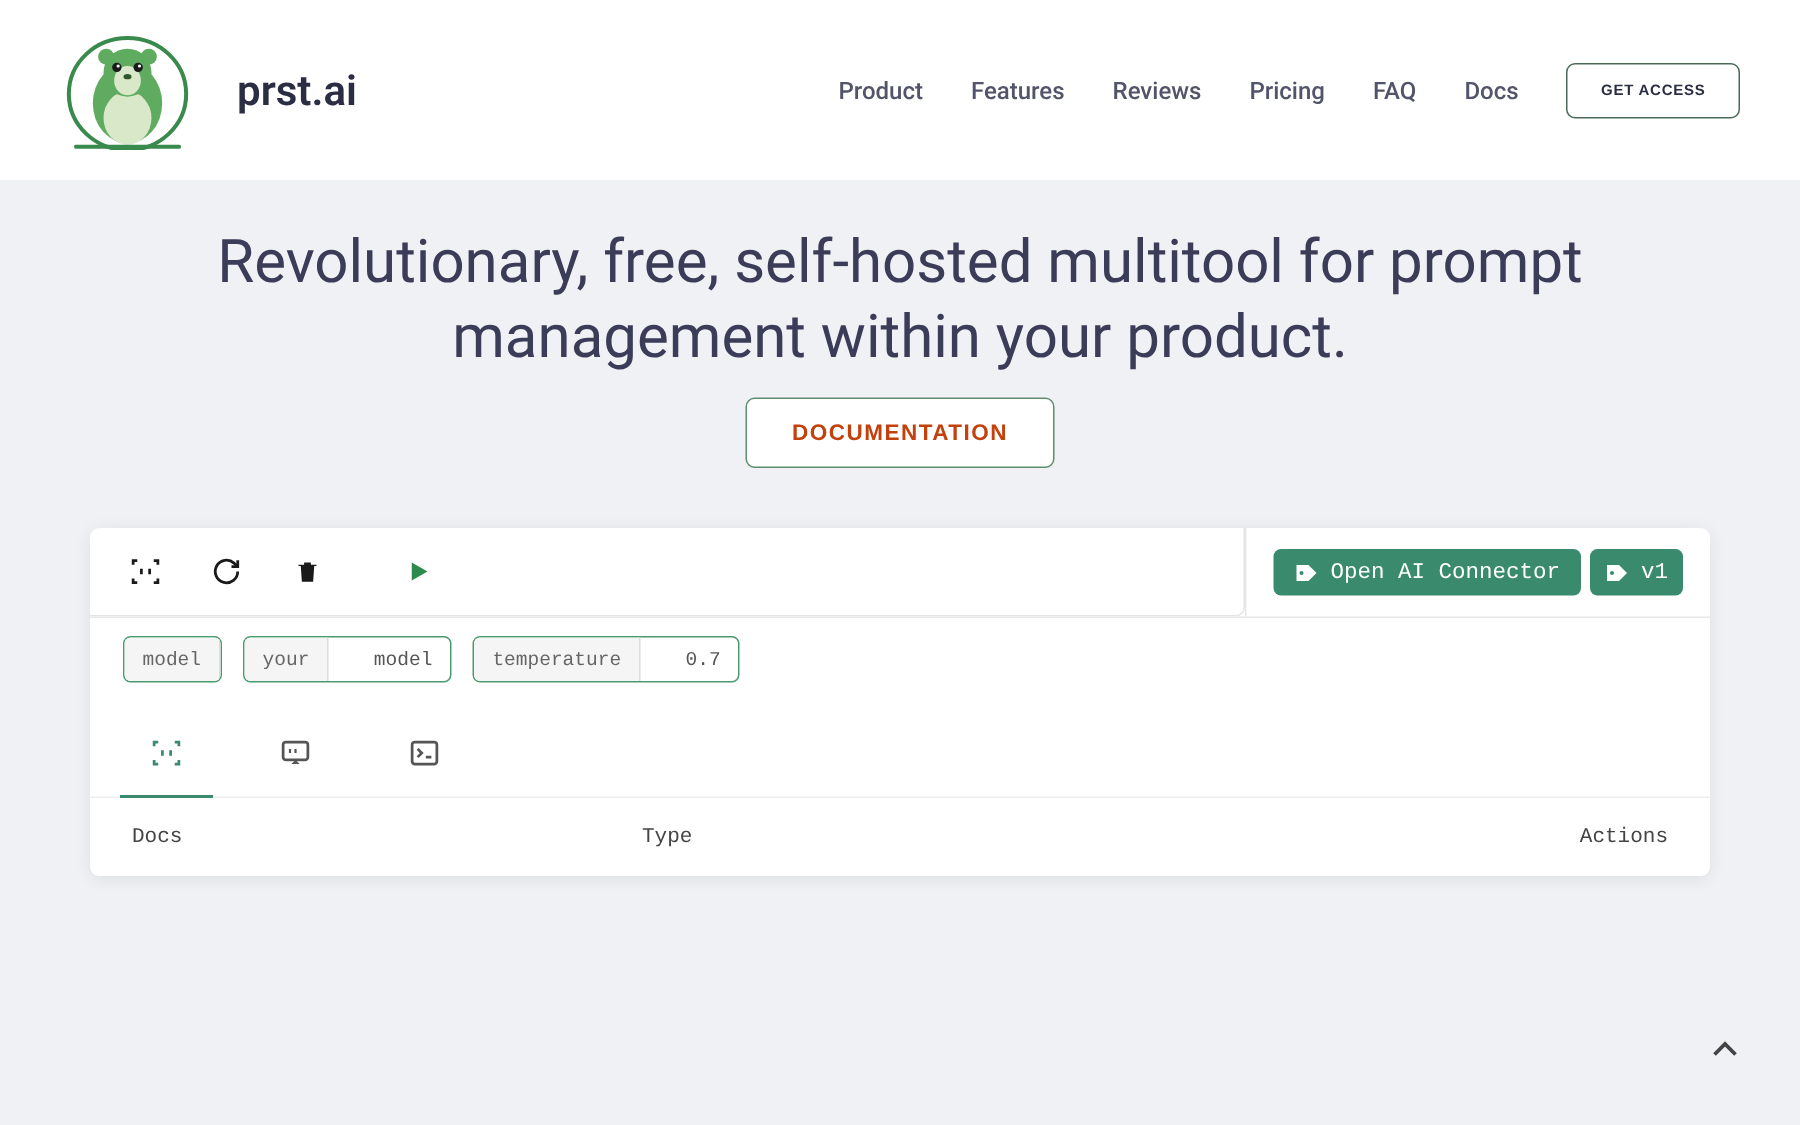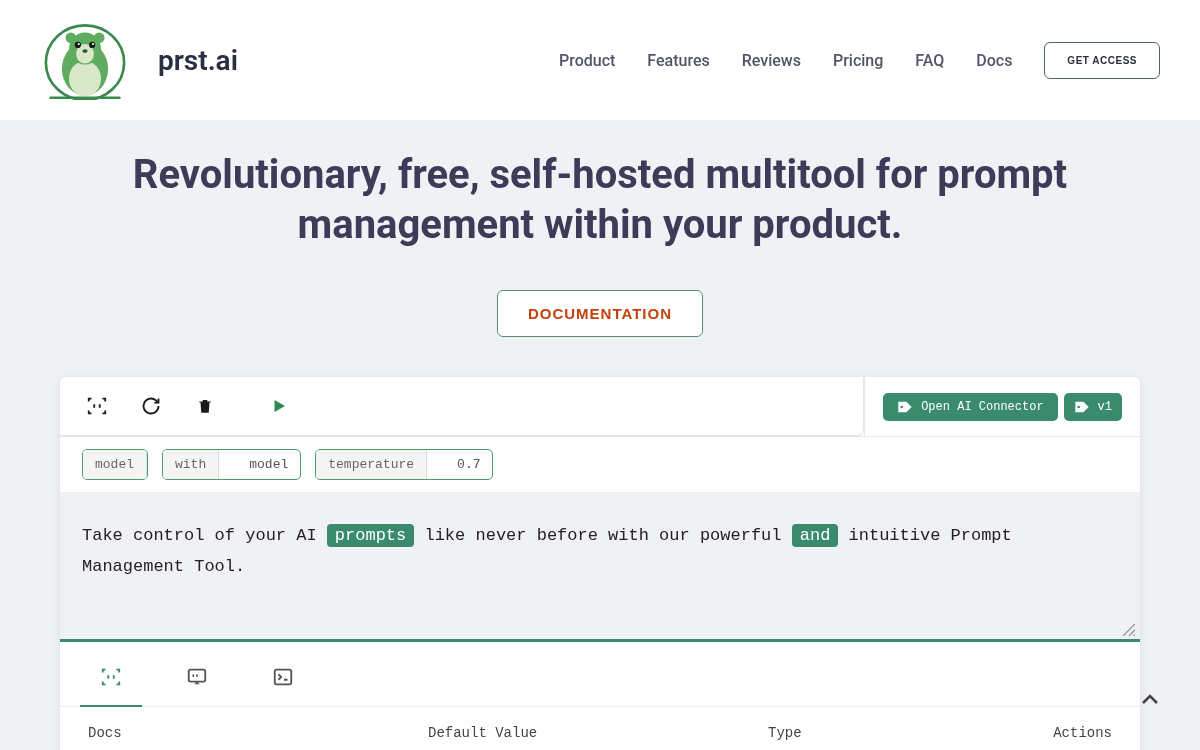--- a/index.html
+++ b/index.html
@@ -53,24 +53,24 @@
   font-weight: 700;
   letter-spacing: 0.5px;
   cursor: pointer;
 }
 .hero {
   text-align: center;
   padding: 30px 80px 20px;
 }
 .hero h1 {
   font-size: 40px;
-  font-weight: 700;
+  font-weight: 400;
   color: #3a3c58;
   line-height: 1.25;
-  margin-bottom: 40px;
+  margin-bottom: 15px;
 }
 .doc-btn {
   display: inline-block;
   border: 1.5px solid #5c8d6e;
   background: #fff;
   color: #c2410c;
   padding: 14px 30px;
   border-radius: 6px;
   font-size: 15px;
   font-weight: 700;
@@ -117,21 +117,21 @@
   justify-content: center;
   cursor: pointer;
   color: #1a1a1a;
 }
 .play-btn { color: #2d8a4e; margin-left: 20px; }
 .tag-badge {
   background: #3a8a6e;
   color: #fff;
   padding: 7px 14px;
   border-radius: 5px;
-  font-size: 12px;
+  font-size: 15px;
   display: flex;
   align-items: center;
   gap: 8px;
   font-family: "Courier New", monospace;
 }
 .tag-badge.small { padding: 7px 10px; }
 .tag-icon { width: 16px; height: 14px; fill: #fff; }
 .params-row {
   display: flex;
   gap: 14px;
@@ -308,35 +308,29 @@
         <span>v1</span>
       </span>
     </div>
   </div>
 
   <div class="params-row">
     <div class="param-chip">
       <span class="param-key">model</span>
     </div>
     <div class="param-chip">
-      <span class="param-key">with</span>
+      <span class="param-key">your</span>
       <span class="param-val">model</span>
     </div>
     <div class="param-chip">
       <span class="param-key">temperature</span>
       <span class="param-val">0.7</span>
     </div>
   </div>
 
-  <div class="editor">
-    <span>Take control of your AI </span><span class="hl">prompts</span><span> like never before with our powerful </span><span class="hl">and</span><span> intuitive Prompt Management Tool.</span>
-    <svg class="editor-resize" viewBox="0 0 12 12">
-        <path d="M11 1L1 11M11 6L6 11M11 10l-1 1" stroke="#888" stroke-width="1"></path>
-      </svg>
-  </div>
 
   <div class="tabs-row">
     <div class="tab-item active">
       <svg width="22" height="22" viewBox="0 0 24 24" fill="none" stroke="currentColor" stroke-width="2">
           <path d="M3 7V4h3M21 7V4h-3M3 17v3h3M21 17v3h-3"></path>
           <path d="M8 10h2v4h-2zM14 10h2v4h-2z" fill="currentColor" stroke="none"></path>
         </svg>
     </div>
     <div class="tab-item">
       <svg width="22" height="22" viewBox="0 0 24 24" fill="none" stroke="currentColor" stroke-width="2">
@@ -348,21 +342,20 @@
     <div class="tab-item">
       <svg width="22" height="22" viewBox="0 0 24 24" fill="none" stroke="currentColor" stroke-width="2">
           <rect x="3" y="4" width="18" height="16" rx="2"></rect>
           <path d="M7 9l3 3-3 3M13 15h4"></path>
         </svg>
     </div>
   </div>
 
   <div class="table-head">
     <div class="th-name">Docs</div>
-    <div class="th-default">Default Value</div>
     <div class="th-type">Type</div>
     <div class="th-actions">Actions</div>
   </div>
 </div>
 
 <div class="scroll-top">
   <svg width="24" height="24" viewBox="0 0 24 24" fill="none" stroke="currentColor" stroke-width="2.5">
       <path d="M5 15l7-7 7 7"></path>
     </svg>
 </div>

